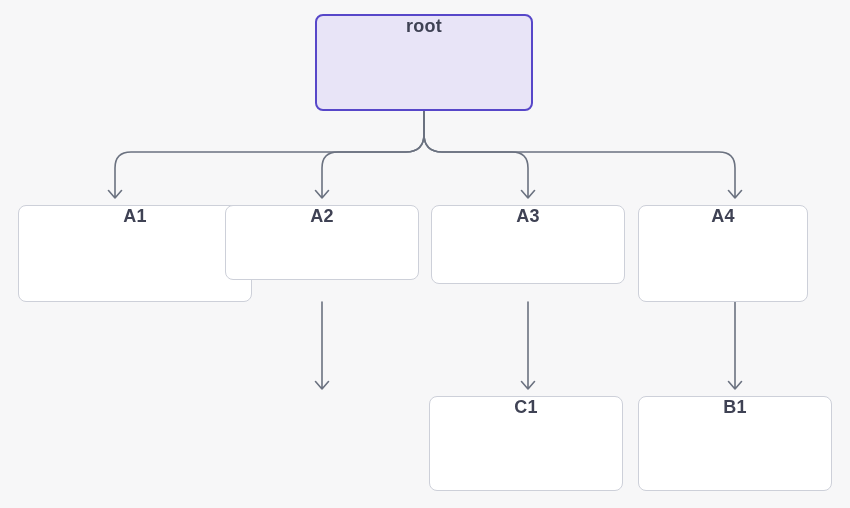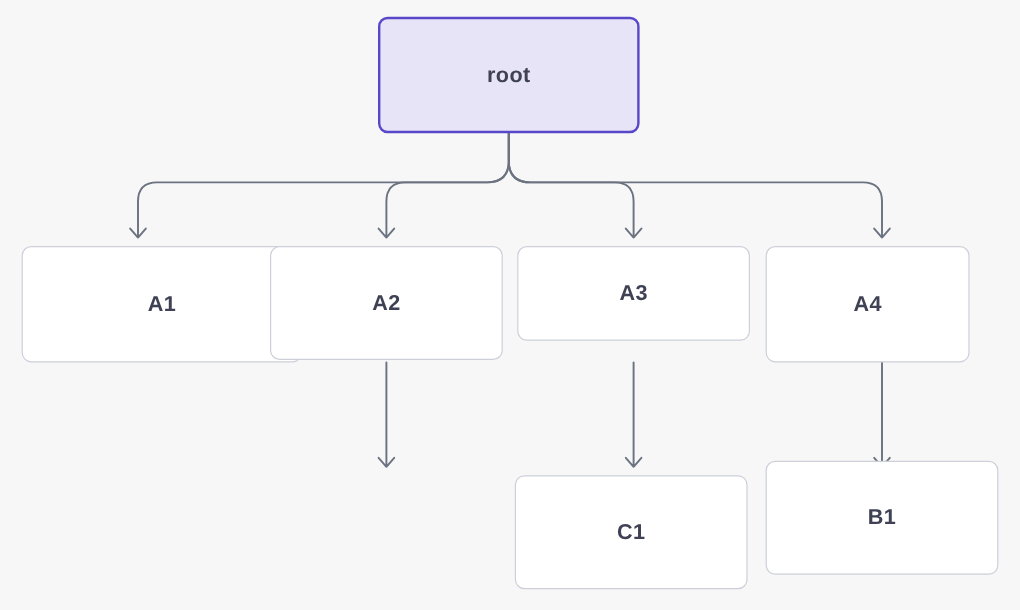--- a/index.html
+++ b/index.html
@@ -23,40 +23,40 @@
   .edge-path{
     fill:none;
     stroke:var(--edge);
     stroke-width:1.6;
     stroke-linecap:round;
     stroke-linejoin:round;
   }
   .node{
     position:absolute;
     box-sizing:border-box;
-    display:flex;align-items:center;justify-content:center;
+    display:flex;align-items:flex-start;justify-content:center;
     background:var(--node-fill);
     border:1px solid var(--node-border);
     border-radius:8px;
     font-size:18px;font-weight:600;
     color:var(--text);
     letter-spacing:.3px;
   }
   .node.root{
     background:var(--root-fill);
     border:2px solid var(--root-border);
   }
   #n-root{left:315px;top:14px;width:218px;height:97px}
   #n-a1{left:18px; top:205px;width:234px;height:97px}
-  #n-a2{left:225px;top:205px;width:194px;height:95px}
+  #n-a2{left:225px;top:205px;width:194px;height:75px}
   #n-a3{left:431px;top:205px;width:194px;height:79px}
   #n-a4{left:638px;top:205px;width:170px;height:97px}
   #n-d1{left:225px;top:396px;width:194px;height:95px}
   #n-c1{left:429px;top:396px;width:194px;height:95px}
-  #n-b1{left:638px;top:384px;width:194px;height:95px}
+  #n-b1{left:638px;top:396px;width:194px;height:95px}
 </style>
 </head>
 <body>
 
 <div class="canvas">
 
   <svg class="edge-layer" width="850" height="508" viewBox="0 0 850 508">
 
     <path class="edge-path" d="M424 111 V134 C424 146 418 152 406 152 H131 Q115 152 115 168 V198 M108.5 190.5 L115 198 L121.5 190.5"></path>
     <path class="edge-path" d="M424 111 V134 C424 146 418 152 406 152 H338 Q322 152 322 168 V198 M315.5 190.5 L322 198 L328.5 190.5"></path>

